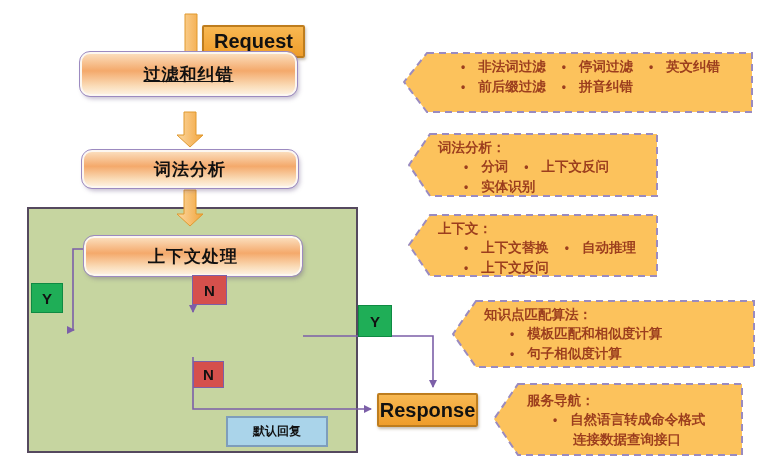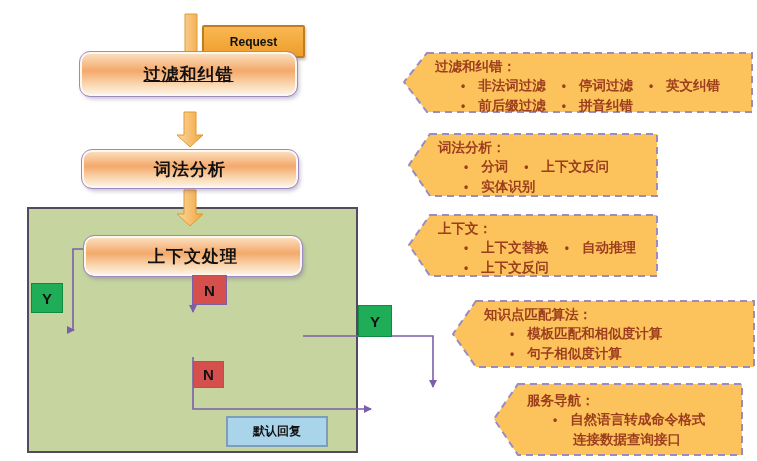--- a/index.html
+++ b/index.html
@@ -16,21 +16,21 @@
     position:absolute;display:flex;align-items:center;justify-content:center;
     box-sizing:border-box;font-weight:bold;color:#111;z-index:3;
   }
   .proc{
     background:linear-gradient(180deg,#FBDDBB 0%,#F4A96B 42%,#FADCB8 80%,#FDF0DF 100%);
     border:2px solid #FCF7F0;outline:1px solid #9C8AC0;border-radius:10px;
     box-shadow:2px 3px 4px rgba(90,70,120,0.35);font-size:17px;letter-spacing:1px;
   }
   .io{
     background:linear-gradient(180deg,#F8B852 0%,#EF9D2B 100%);
-    border:2px solid #BE7D1E;border-radius:2px;font-size:12px;
+    border:2px solid #BE7D1E;border-radius:2px;font-size:20px;
     box-shadow:1px 2px 3px rgba(90,70,40,0.35);
   }
   .tag-n{background:#D5504C;border:1px solid #7C5FA8;font-size:15px;}
   .tag-y{background:#1FAE57;border:1px solid #0F8A43;font-size:15px;}
   .reply{background:#AAD4EA;border:2px solid #7E9DBB;font-size:12px;}
   .callout{position:absolute;z-index:3;}
   .callout svg{position:absolute;left:0;top:0;}
   .callout-text{
     position:relative;z-index:1;padding-top:5px;color:#9C3E1E;
     font-size:13.5px;line-height:19px;font-weight:bold;
@@ -81,27 +81,27 @@
   <div class="node tag-n" style="left:192px;top:275px;width:35px;height:30px;">N</div>
 
   <div class="node tag-y" style="left:31px;top:283px;width:32px;height:30px;">Y</div>
 
   <div class="node tag-n" style="left:193px;top:361px;width:31px;height:27px;">N</div>
 
   <div class="node tag-y" style="left:358px;top:305px;width:34px;height:32px;">Y</div>
 
   <div class="node reply" style="left:226px;top:416px;width:102px;height:31px;">默认回复</div>
 
+  <div class="node io" style="left:377px;top:393px;width:101px;height:34px;">Response</div>
 
   <div class="callout" style="left:403px;top:52px;width:350px;height:61px;">
     <svg width="350" height="61">
       <polygon points="24,1 349,1 349,60 24,60 1,30" fill="#FCC25C" stroke="#9A8BC0" stroke-width="2" stroke-dasharray="7,5"></polygon>
     </svg>
     <div class="callout-text" style="padding-left:32px;">
-        <div class="c-title">过滤和纠错：</div>
         <div class="c-row">
           <span class="c-item">
             <span class="c-bullet">•</span>
             <span>非法词过滤</span>
           </span>
           <span class="c-item">
             <span class="c-bullet">•</span>
             <span>停词过滤</span>
           </span>
           <span class="c-item">

